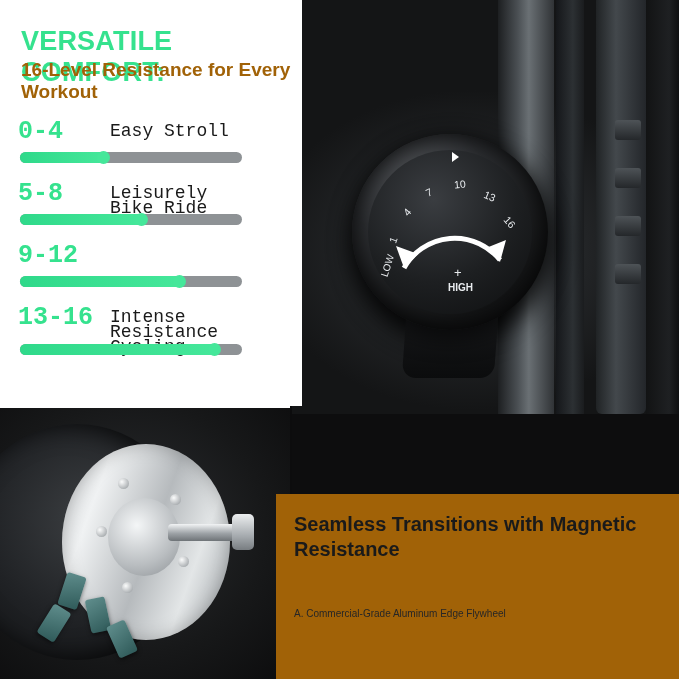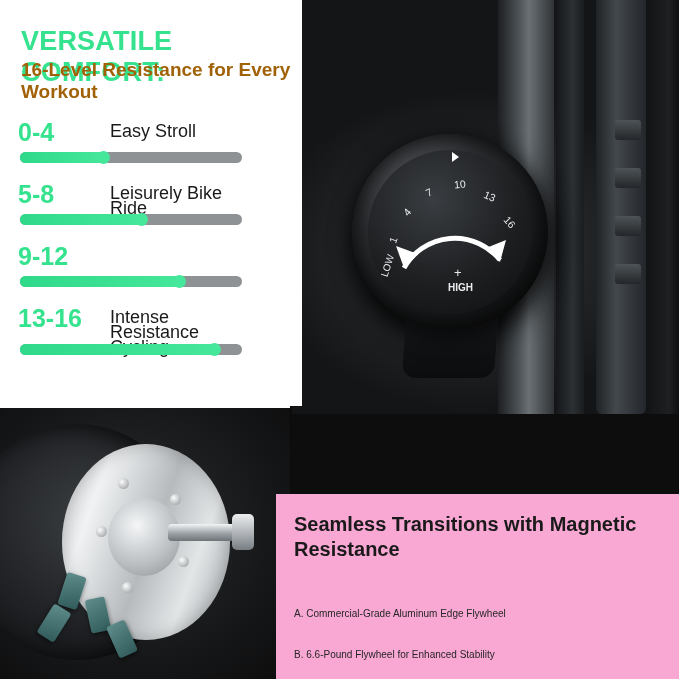--- a/index.html
+++ b/index.html
@@ -48,21 +48,21 @@
     position:absolute; left:21px; top:26px;
     font-size:27px; font-weight:bold; letter-spacing:.2px;
     color:#35e28e;
   }
   .subhead {
     position:absolute; left:21px; top:59px;
     font-size:19px; font-weight:bold; color:#a16207;
   }
 
   .level-list { position:absolute; left:18px; top:118px; width:266px; }
-  .level-row { position:relative; height:62px; }
+  .level-row { position:relative; height:62px;font-family:Liberation Mono, monospace; }
   .level-num {
     position:absolute; left:0; top:0;
     font-size:25px; font-weight:bold; color:#35e28e; line-height:28px;
   }
   .level-label {
     position:absolute; left:92px; top:6px;
     font-size:18px; color:#1a1a1a; line-height:15px; width:150px;
   }
   .bar-track {
     position:absolute; left:2px; top:34px; width:222px; height:11px;
@@ -145,21 +145,21 @@
     background:radial-gradient(circle at 35% 35%, #fbfcfc, #8f9498); }
   .magnet {
     position:absolute; width:20px; height:34px; border-radius:3px;
     background:linear-gradient(160deg,#5f8d8c,#2f5a59);
     box-shadow:0 2px 4px rgba(0,0,0,.5);
   }
 
   
   .panel-bottom {
     position:absolute; left:276px; top:494px; width:403px; height:185px;
-    background:#f9a8d4;
+    background:#a16207;
   }
   .bottom-title {
     position:absolute; left:18px; top:18px; width:370px;
     font-size:20px; font-weight:bold; color:#1a1a1a; line-height:25px;
   }
   .bullets { position:absolute; left:18px; top:86px; width:380px; }
   .bullet { font-size:10px; color:#262626; line-height:15px; margin-bottom:17px;margin-top:26px; }
 
   
   .sep-h { position:absolute; left:0; top:406px; width:290px; height:2px; background:#fff; }
@@ -271,17 +271,16 @@
     <div class="magnet" style="left:112px; top:216px; transform:rotate(-24deg);"></div>
   </div>
 
   <div class="sep-h"></div>
   <div class="sep-v"></div>
 
   <div class="panel-bottom">
     <div class="bottom-title">Seamless Transitions with Magnetic Resistance</div>
     <div class="bullets">
       <div class="bullet">A. Commercial-Grade Aluminum Edge Flywheel</div>
-      <div class="bullet">B. 6.6-Pound Flywheel for Enhanced Stability</div>
     </div>
   </div>
 
 </div>
 
 </body></html>

